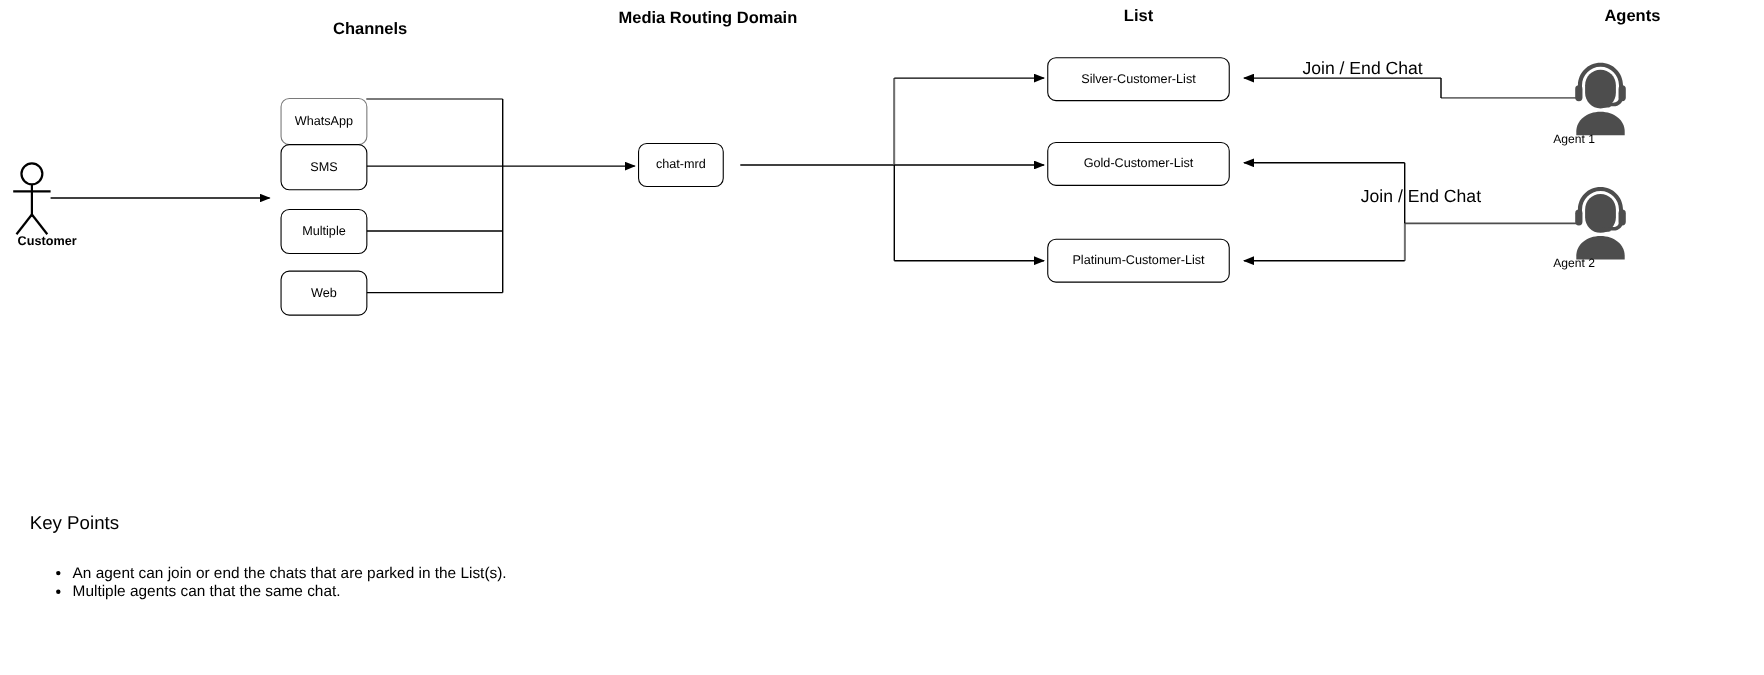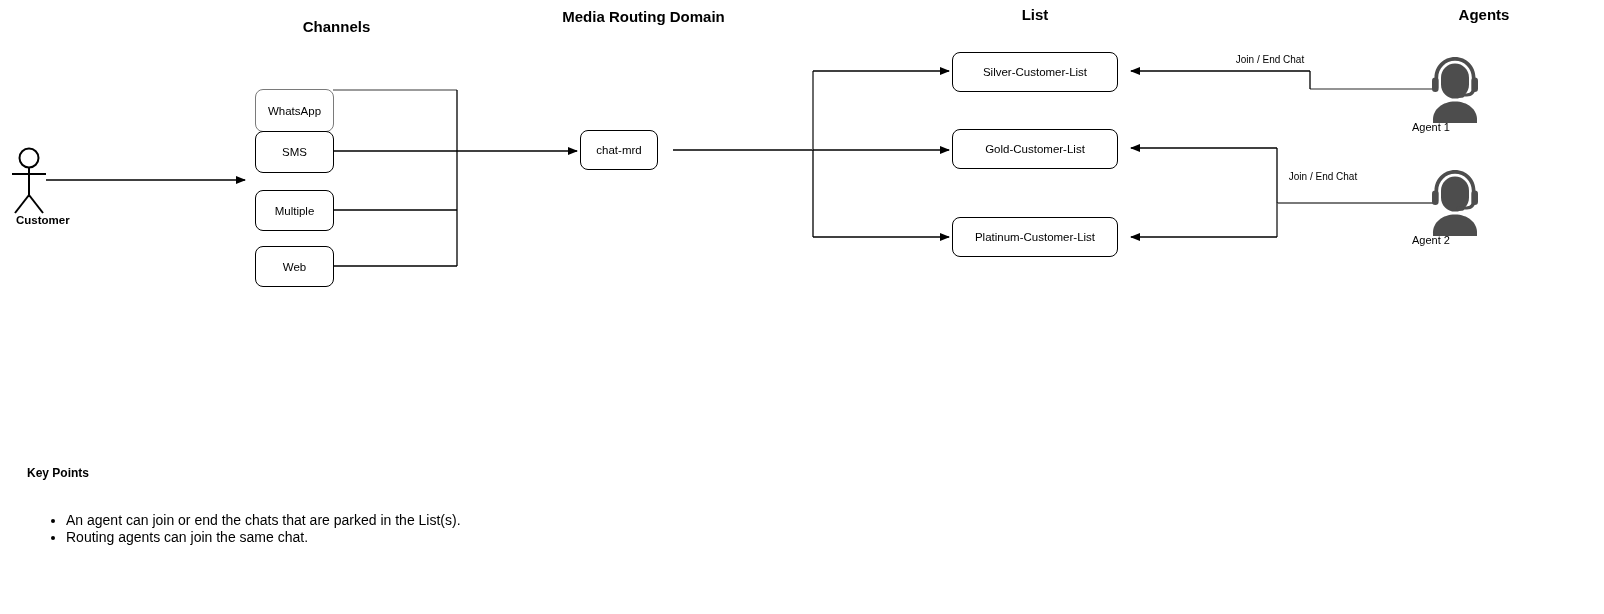--- a/index.html
+++ b/index.html
@@ -43,43 +43,43 @@
     align-items: center;
     justify-content: center;
     font-size: 11.5px;
     color: #000000;
     white-space: nowrap;
     text-align: right;
   }
   .node-box.gray-border { border-color: #7a7a7a; }
   .edge-label {
     position: absolute;
-    font-size: 10px;
-    color: #000;
-    white-space: nowrap;
-    text-align: center;
+    font-size: 16px;
+    color: #000;
+    white-space: nowrap;
+    text-align: left;
   }
   .actor-label {
     position: absolute;
     font-weight: bold;
     font-size: 11.5px;
     color: #000;
     white-space: nowrap;
     margin-left: 16px;
   }
   .agent-label {
     position: absolute;
     font-size: 11px;
     color: #000;
     white-space: nowrap;
   }
   .keypoints-title {
     position: absolute;
-    font-weight: bold;
-    font-size: 12px;
+    font-weight: normal;
+    font-size: 17px;
     color: #000;
     white-space: nowrap;
   }
   .keypoints-list {
     position: absolute;
     margin: 0;
     padding-left: 18px;
     font-size: 14px;
     line-height: 17px;
     color: #000;
@@ -191,16 +191,16 @@
 
   <div class="edge-label" style="left:1184px; top:54px; width:172px;">Join / End Chat</div>
   <div class="edge-label" style="left:1237px; top:171px; width:172px;">Join / End Chat</div>
 
   <div class="agent-label" style="left:1412px; top:121px; width:86px;">Agent 1</div>
   <div class="agent-label" style="left:1412px; top:234px; width:86px;">Agent 2</div>
 
   <div class="keypoints-title" style="left:27px; top:466px;">Key Points</div>
   <ul class="keypoints-list" style="left:48px; top:512px;">
     <li>An agent can join or end the chats that are parked in the List(s).</li>
-    <li>Routing agents can join the same chat.</li>
+    <li>Multiple agents can that the same chat.</li>
   </ul>
 
 </div>
 
 </body></html>

